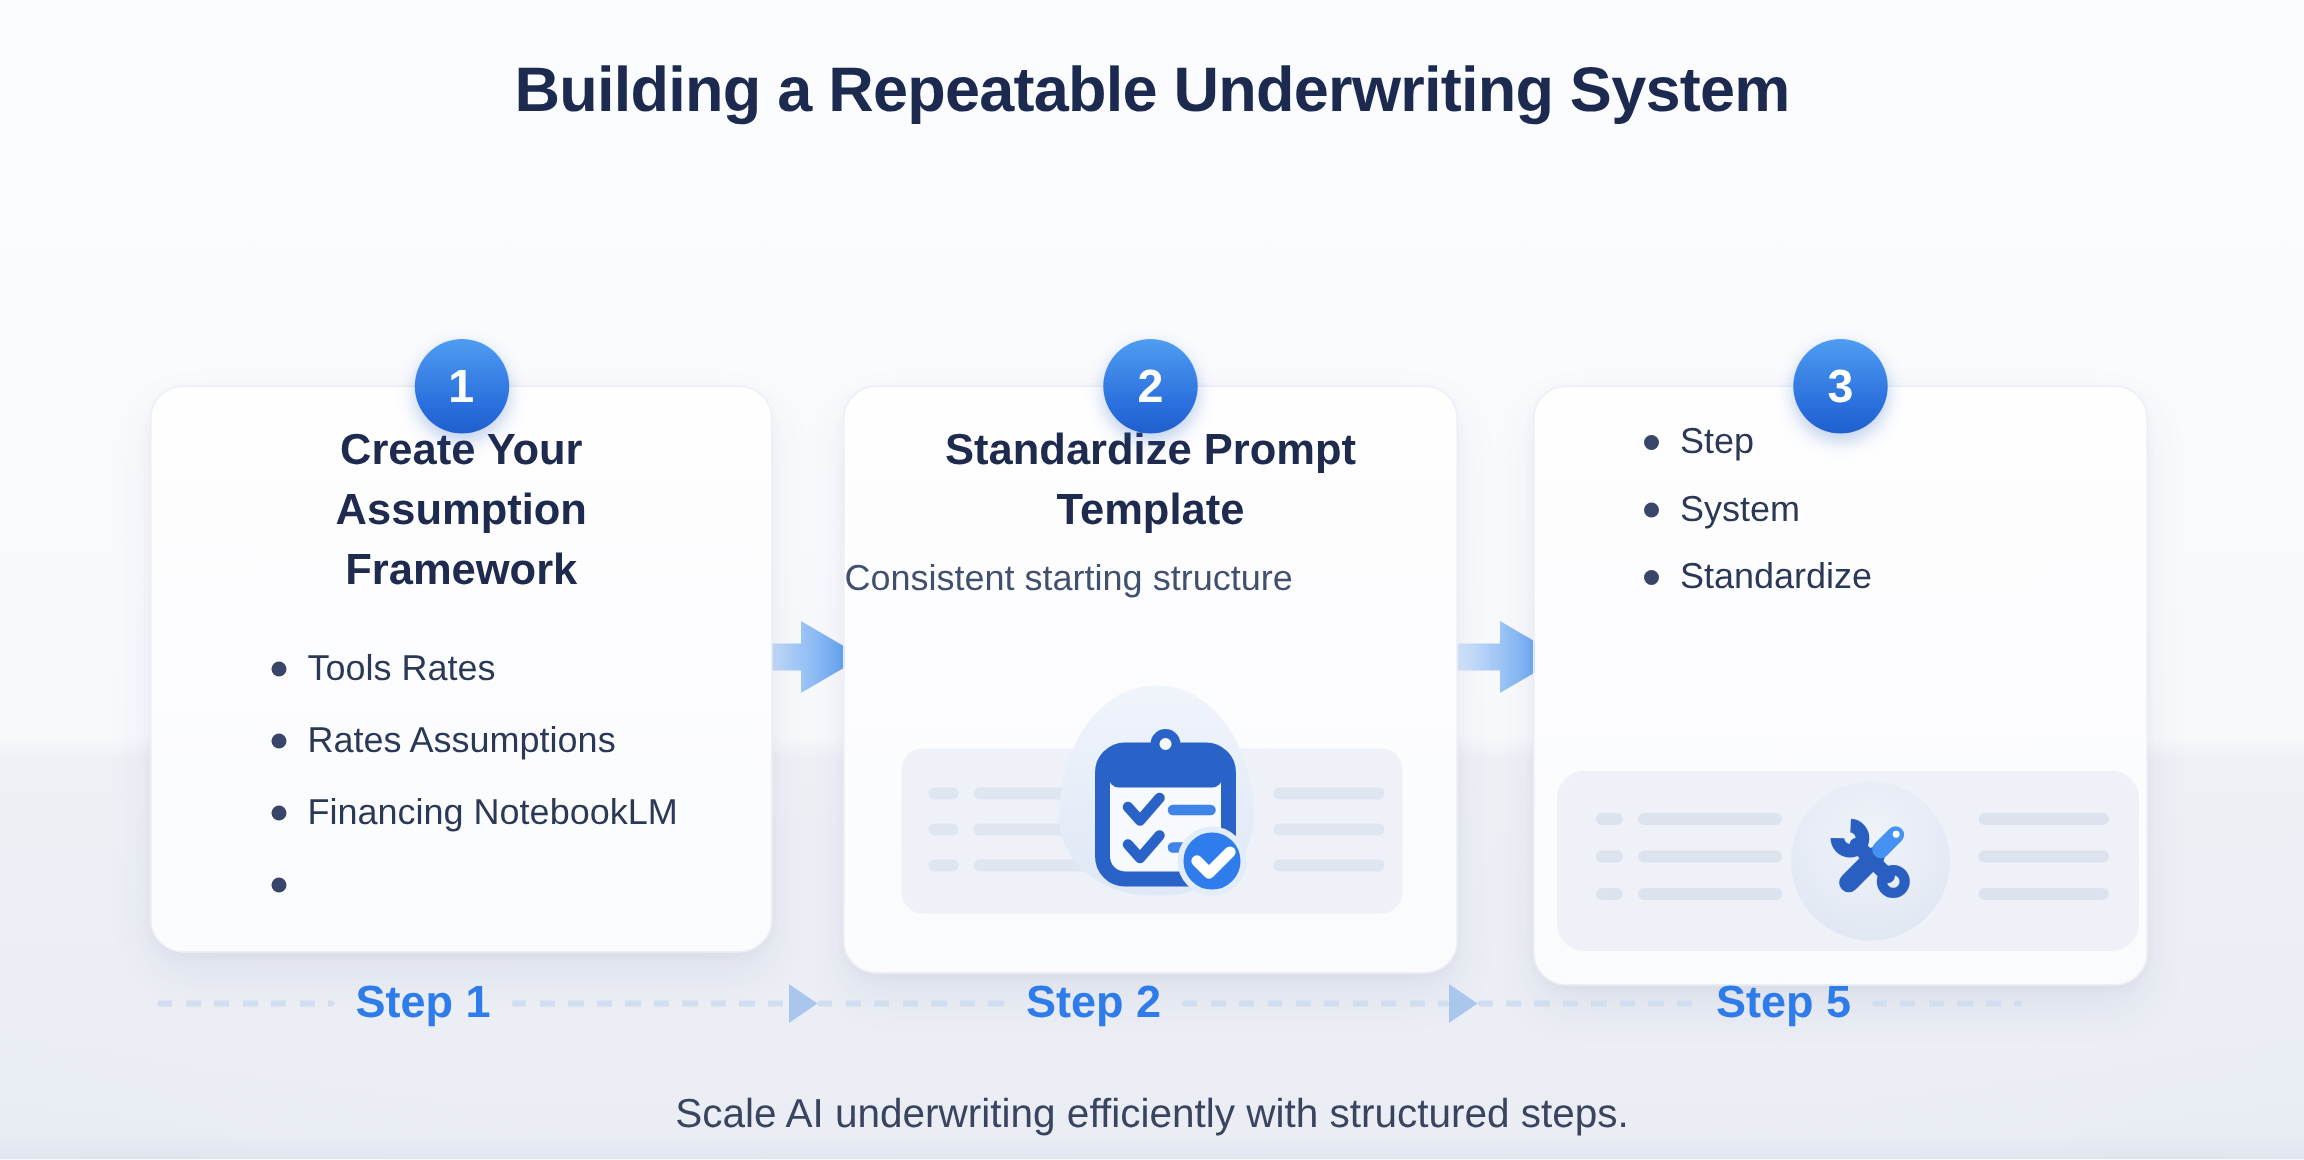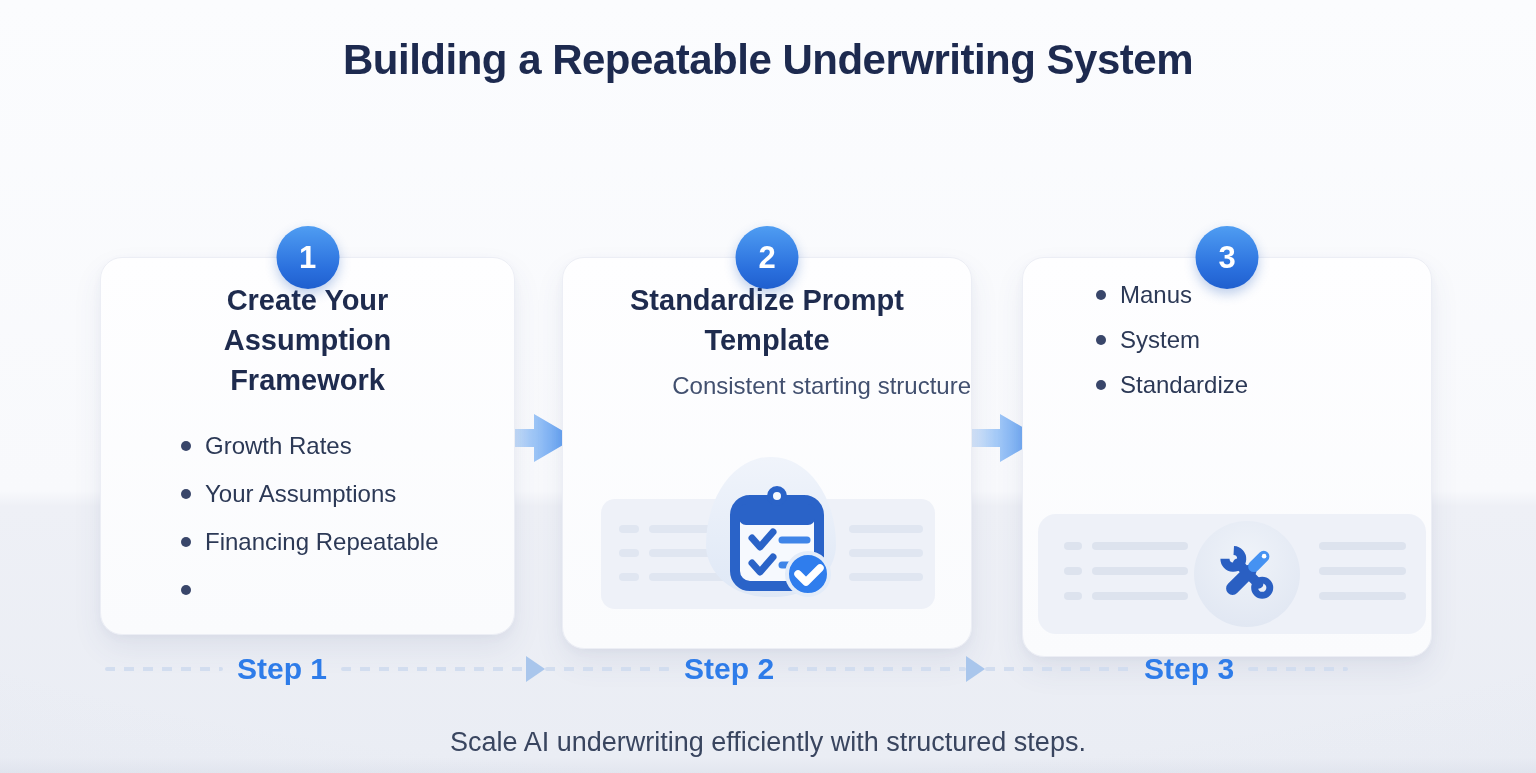--- a/index.html
+++ b/index.html
@@ -60,21 +60,21 @@
     text-align: center;
     font-size: 29px;
     line-height: 40px;
     font-weight: 700;
     color: #1e2b4e;
   }
   .card-2 .card-heading { padding: 0 38px; }
 
   .card-subtitle {
     margin-top: 12px;
-    text-align: right;
+    text-align: left;
     font-size: 24px;
     color: #42506f;
   }
 
   .bullets { list-style: none; }
   .card-1 .bullets { margin: 22px 0 0 80px; }
   .card-3 .bullets { margin: 14px 0 0 73px; }
   .bullets li { display: flex; align-items: center; }
   .card-1 .bullets li { height: 48px; }
   .card-3 .bullets li { height: 45px; }
@@ -198,29 +198,29 @@
   </svg>
 
   <section class="card card-1">
     <div class="badge">
       <span>1</span>
     </div>
     <h2 class="card-heading">Create Your Assumption Framework</h2>
     <ul class="bullets">
       <li>
         <span class="bullet-dot"></span>
-        <span class="bullet-text">Growth Rates</span>
-      </li>
-      <li>
-        <span class="bullet-dot"></span>
-        <span class="bullet-text">Your Assumptions</span>
-      </li>
-      <li>
-        <span class="bullet-dot"></span>
-        <span class="bullet-text">Financing Repeatable</span>
+        <span class="bullet-text">Tools Rates</span>
+      </li>
+      <li>
+        <span class="bullet-dot"></span>
+        <span class="bullet-text">Rates Assumptions</span>
+      </li>
+      <li>
+        <span class="bullet-dot"></span>
+        <span class="bullet-text">Financing NotebookLM</span>
       </li>
       <li>
         <span class="bullet-dot"></span>
       </li>
     </ul>
   </section>
 
   <section class="card card-2">
     <div class="badge">
       <span>2</span>
@@ -255,21 +255,21 @@
     </svg>
   </section>
 
   <section class="card card-3">
     <div class="badge">
       <span>3</span>
     </div>
     <ul class="bullets">
       <li>
         <span class="bullet-dot"></span>
-        <span class="bullet-text">Manus</span>
+        <span class="bullet-text">Step</span>
       </li>
       <li>
         <span class="bullet-dot"></span>
         <span class="bullet-text">System</span>
       </li>
       <li>
         <span class="bullet-dot"></span>
         <span class="bullet-text">Standardize</span>
       </li>
     </ul>
@@ -306,19 +306,19 @@
   <div class="step-row">
     <div class="dash a"></div>
     <span class="step-label">Step 1</span>
     <div class="dash b"></div>
     <div class="tri"></div>
     <div class="dash c"></div>
     <span class="step-label">Step 2</span>
     <div class="dash d"></div>
     <div class="tri"></div>
     <div class="dash e"></div>
-    <span class="step-label">Step 3</span>
+    <span class="step-label">Step 5</span>
     <div class="dash f"></div>
   </div>
 
   <div class="footer-note">Scale AI underwriting efficiently with structured steps.</div>
 
 </div>
 
 </body></html>

